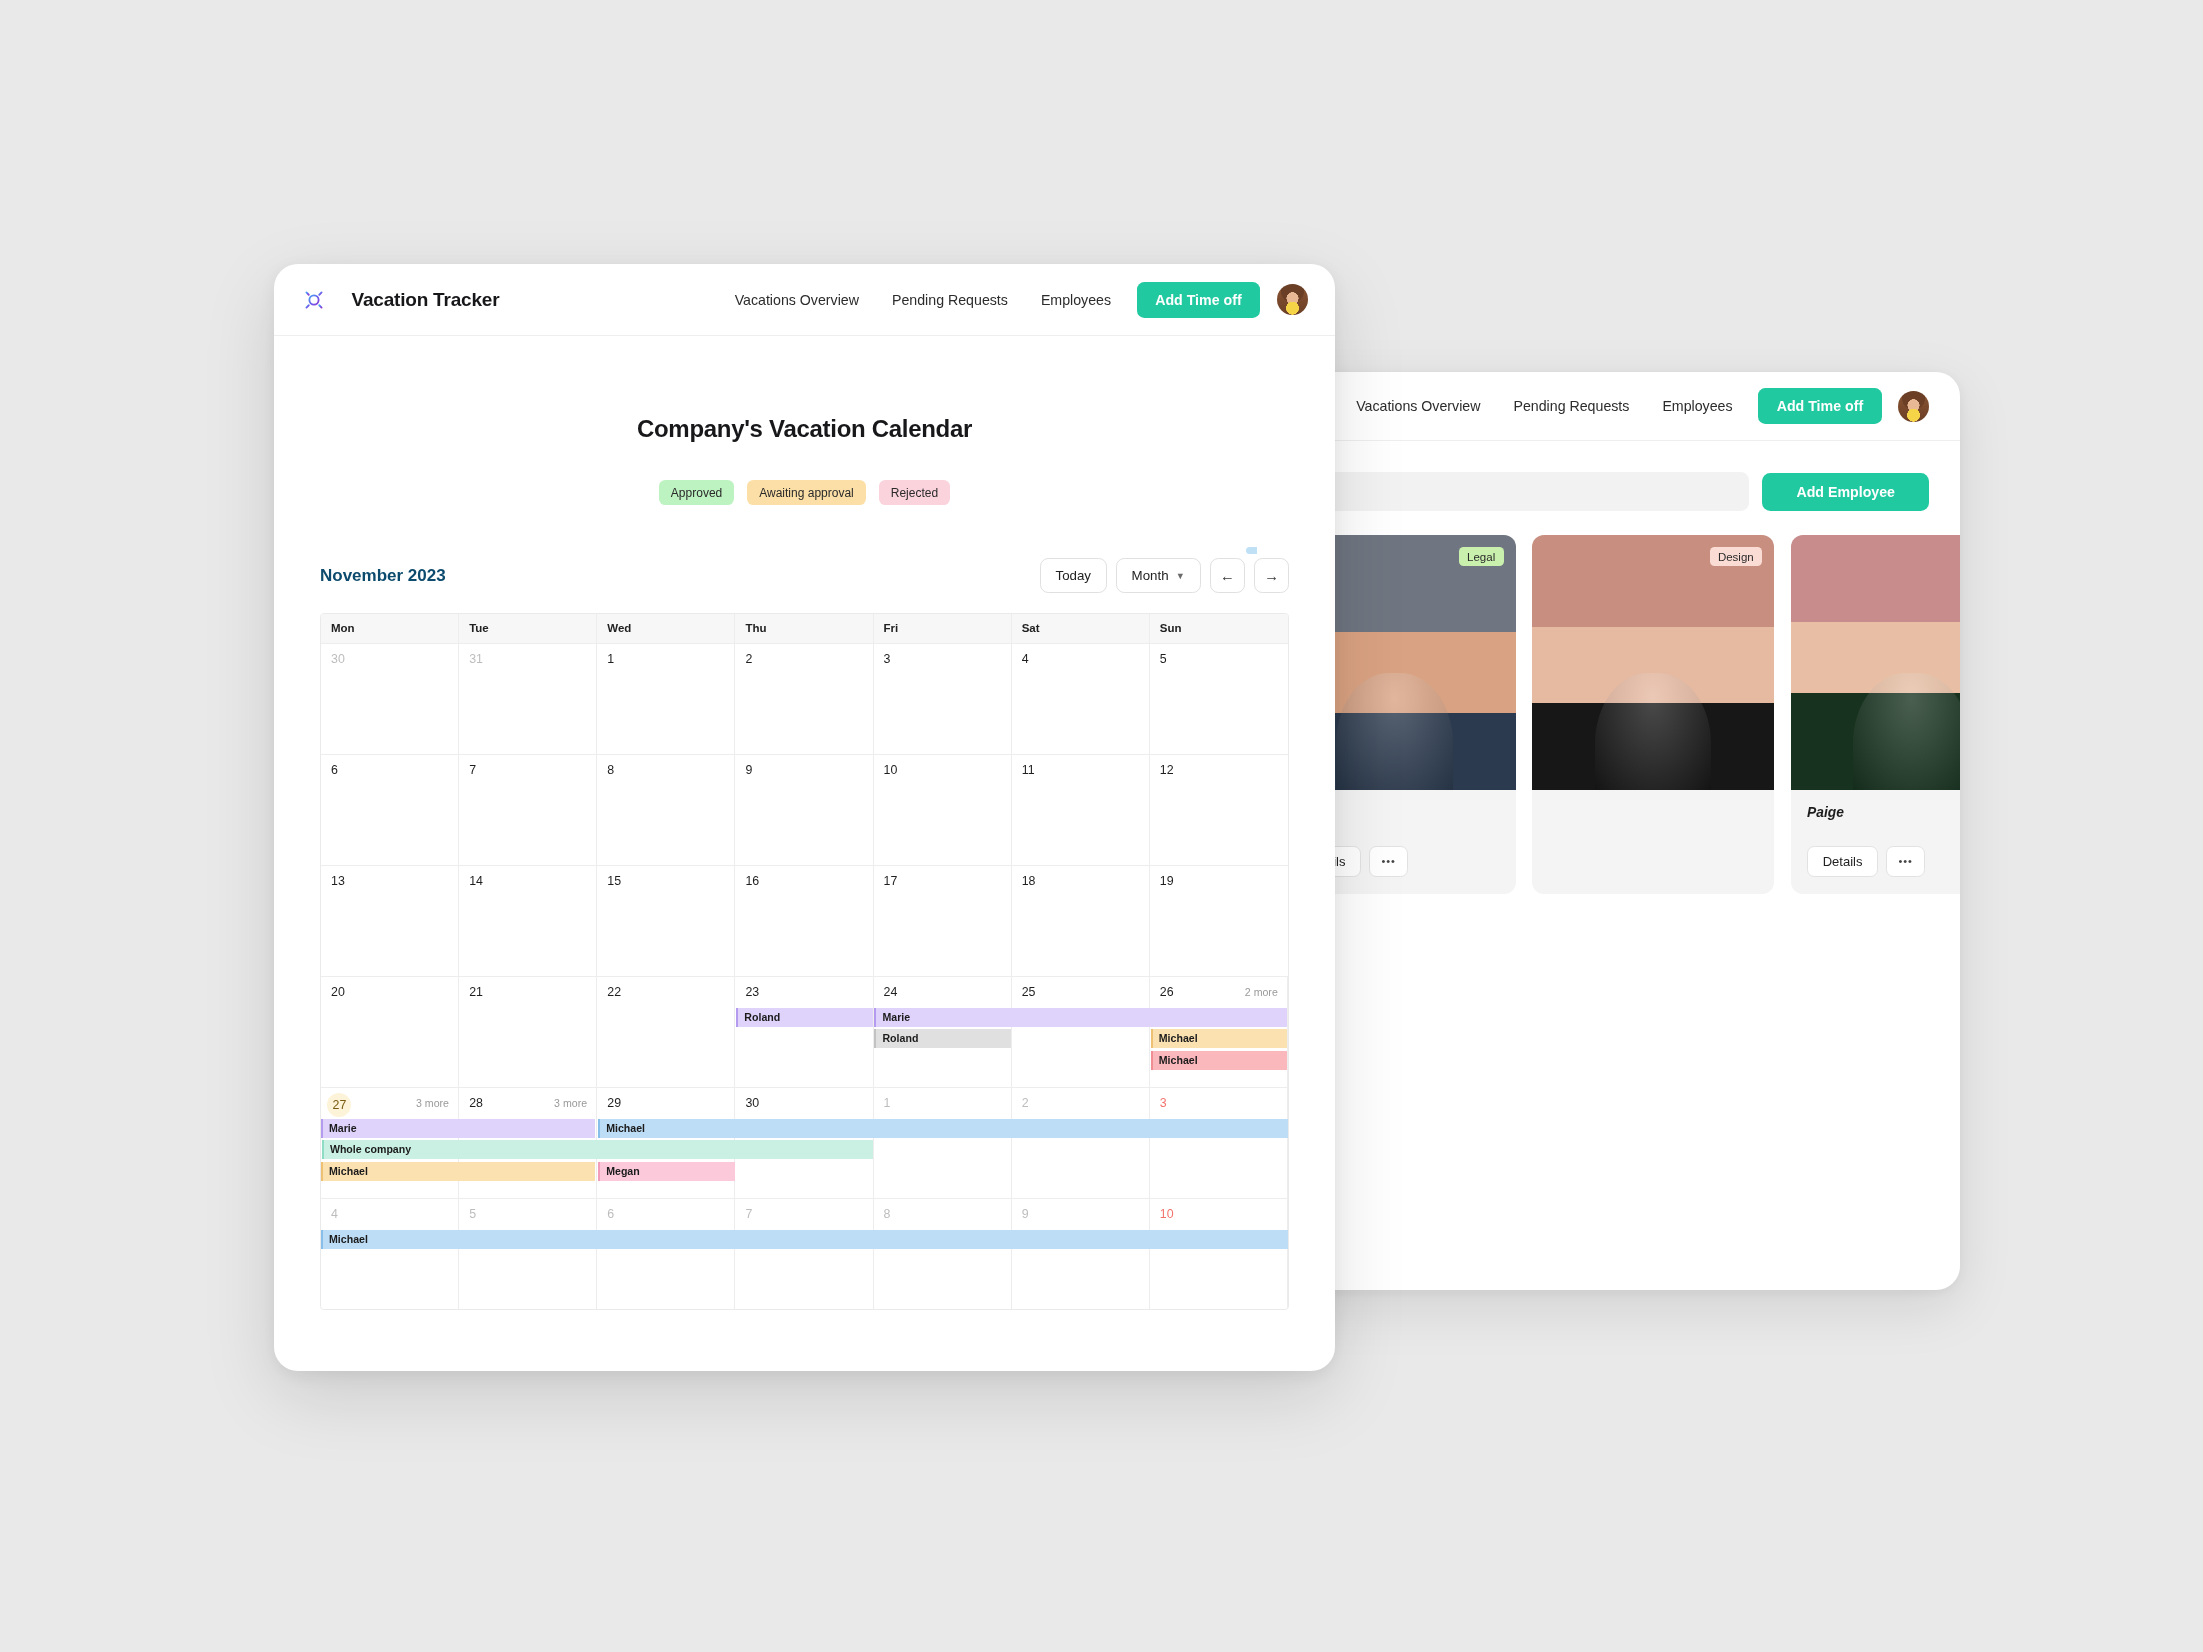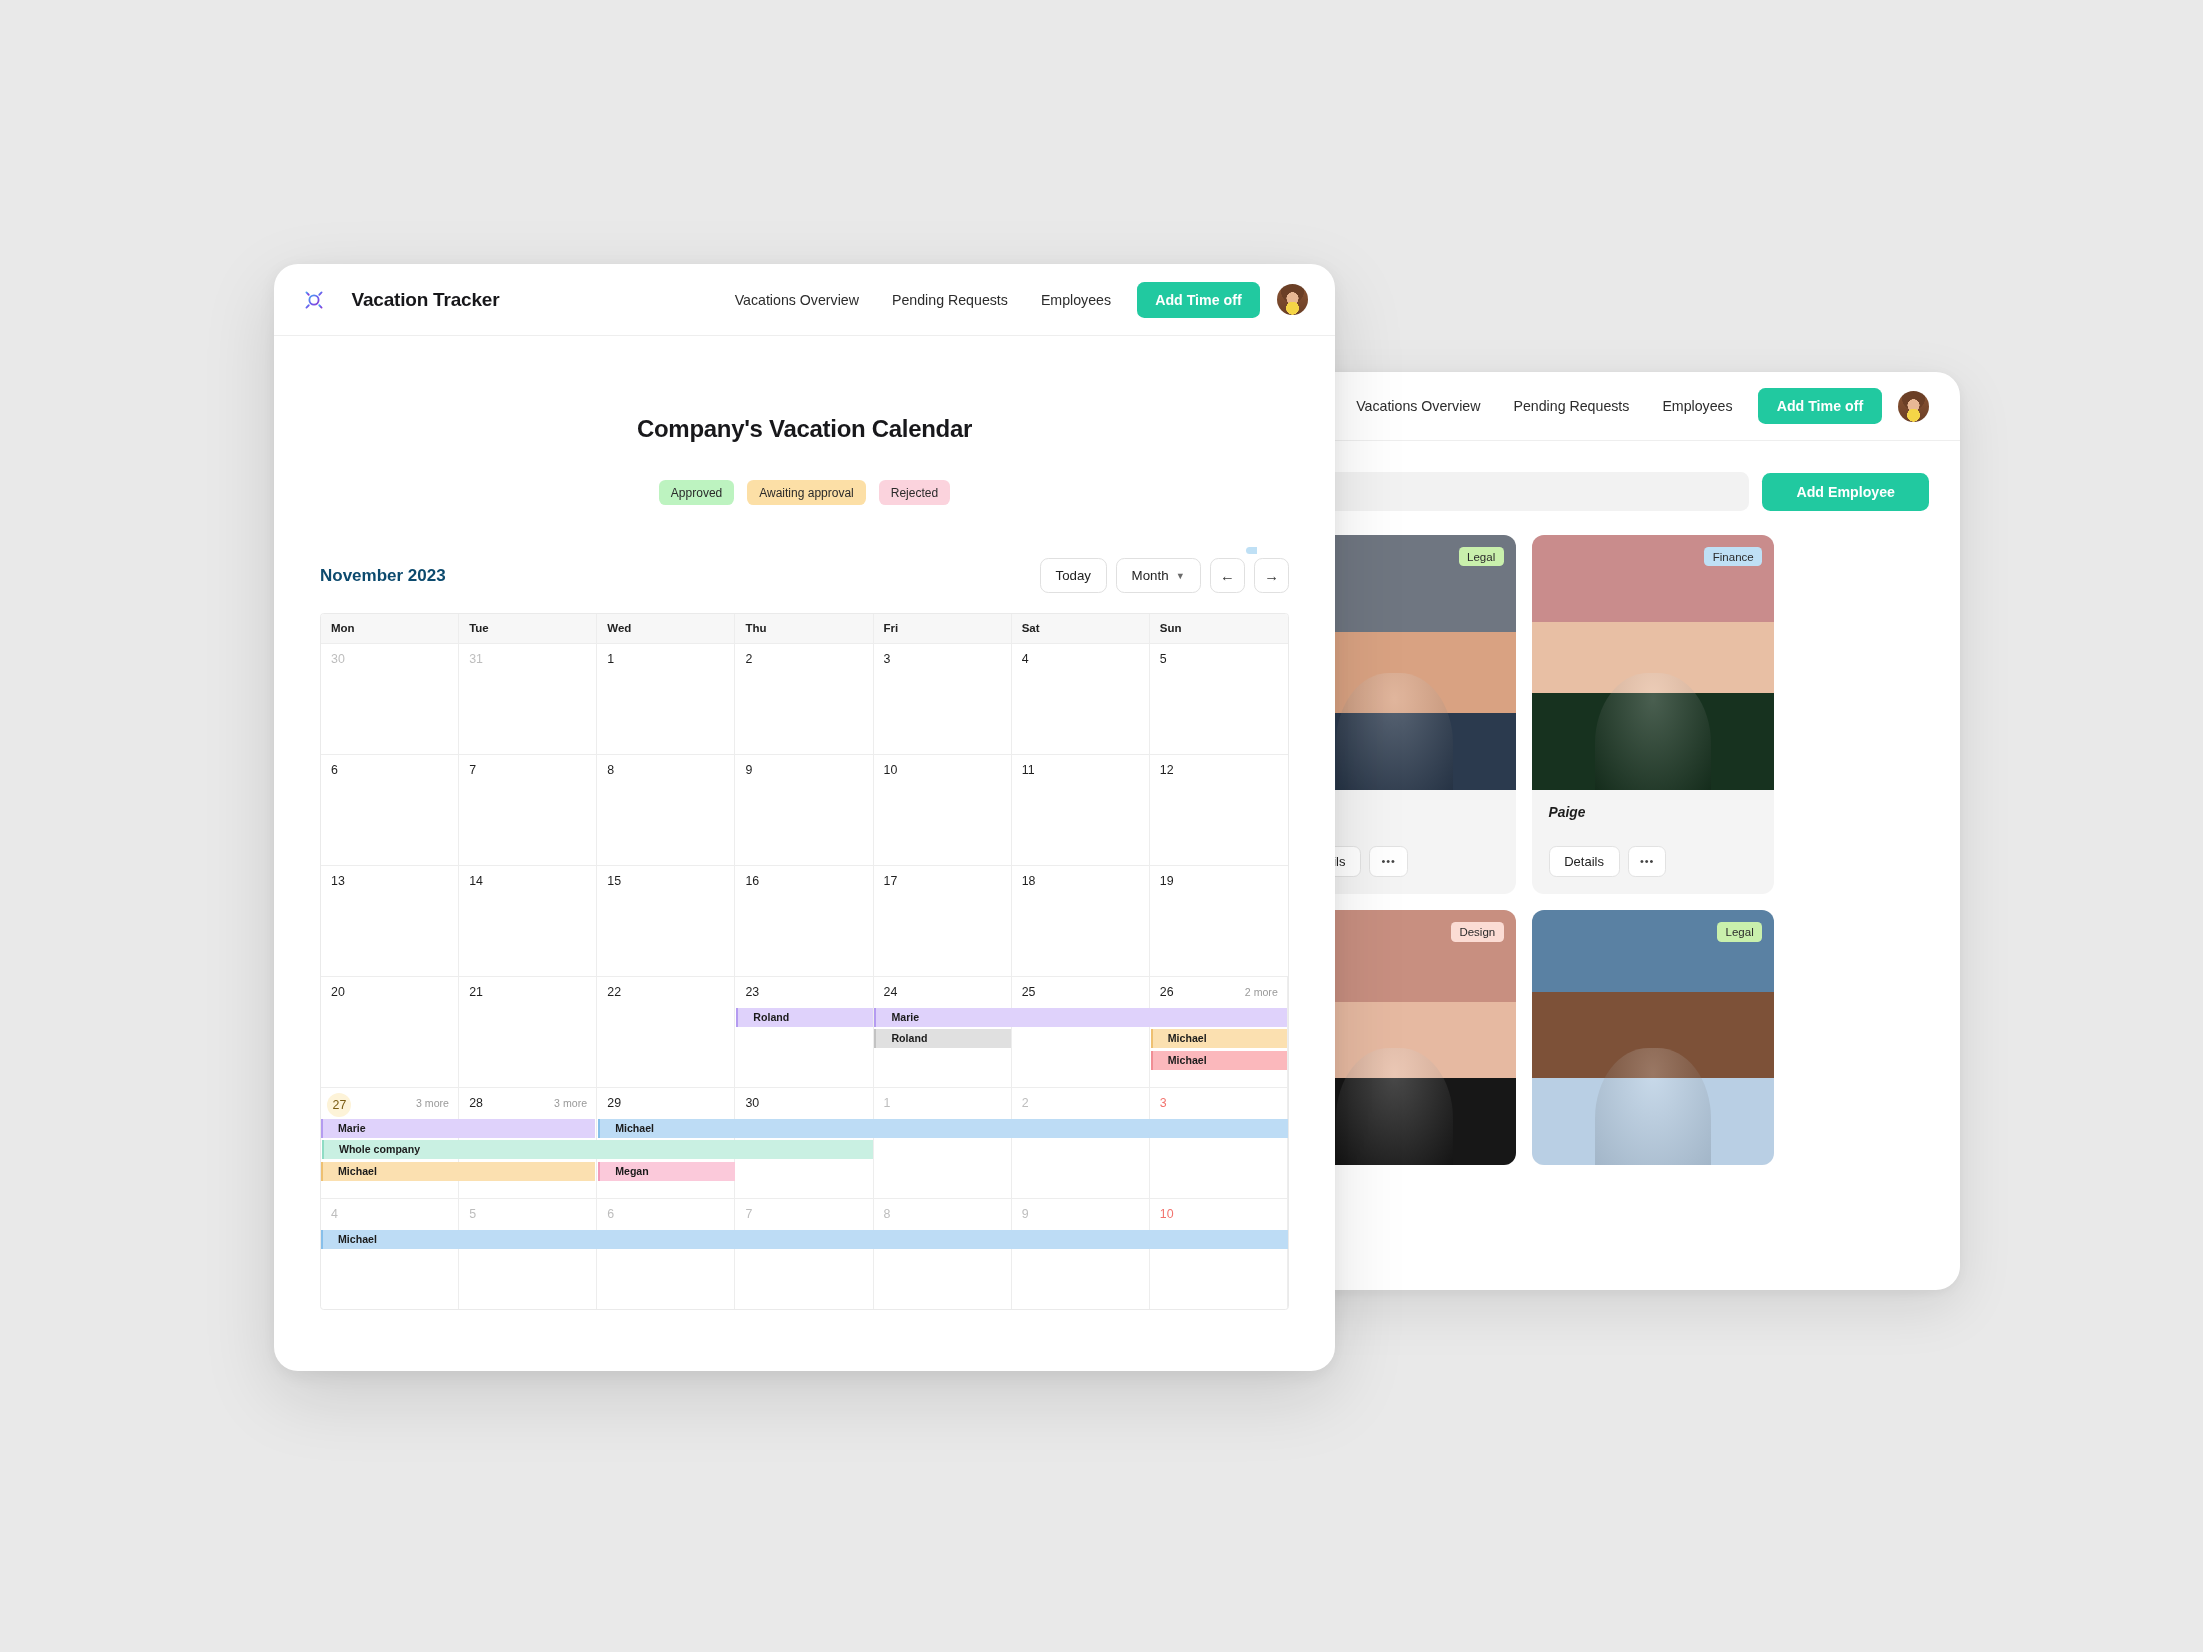--- a/index.html
+++ b/index.html
@@ -82,21 +82,21 @@
     cursor: pointer;
     white-space: nowrap;
   }
 
   .emp-grid {
     display: flex;
     gap: 16.5px;
     margin-top: 24px;
     margin-left: -62px;
   }
-  .emp-col { display: flex; flex-direction: column; gap: 16.5px; }
+  .emp-col { display: flex; flex-direction: row; gap: 16.5px; }
   .emp-card {
     width: 242px;
     background: #f4f4f4;
     border-radius: 12px;
     overflow: hidden;
     flex: 0 0 auto;
   }
   .emp-photo {
     height: 255px;
     position: relative;
@@ -235,21 +235,21 @@
   .more {
     position: absolute; top: 9.2px; right: 9.2px;
     font-size: 10.6px; color: #9a9a9a;
   }
 
   .events { position: absolute; left: 0; right: 0; top: 31px; }
   .evrow { position: relative; height: 19px; margin-bottom: 2.8px; }
   .ev {
     position: absolute; height: 19px;
     font-size: 10.6px; font-weight: 700; color: #1b1b1b;
-    line-height: 19px; padding-left: 15px;
+    line-height: 19px; padding-left: 6px;
     border-left: 2.8px solid rgba(0,0,0,0.18);
     overflow: hidden; white-space: nowrap;
   }
   .ev-purple { background: #dfd2fb; border-left-color: #b49bf0; }
   .ev-grey   { background: #e0e0e0; border-left-color: #c2c2c2; }
   .ev-orange { background: #fbe0b0; border-left-color: #eec071; }
   .ev-red    { background: #fbb8bc; border-left-color: #f08e94; }
   .ev-blue   { background: #bddcf5; border-left-color: #87bfea; }
   .ev-mint   { background: #c9f0e2; border-left-color: #8fdcc4; }
   .ev-pink   { background: #fbc9da; border-left-color: #f29cbb; }

